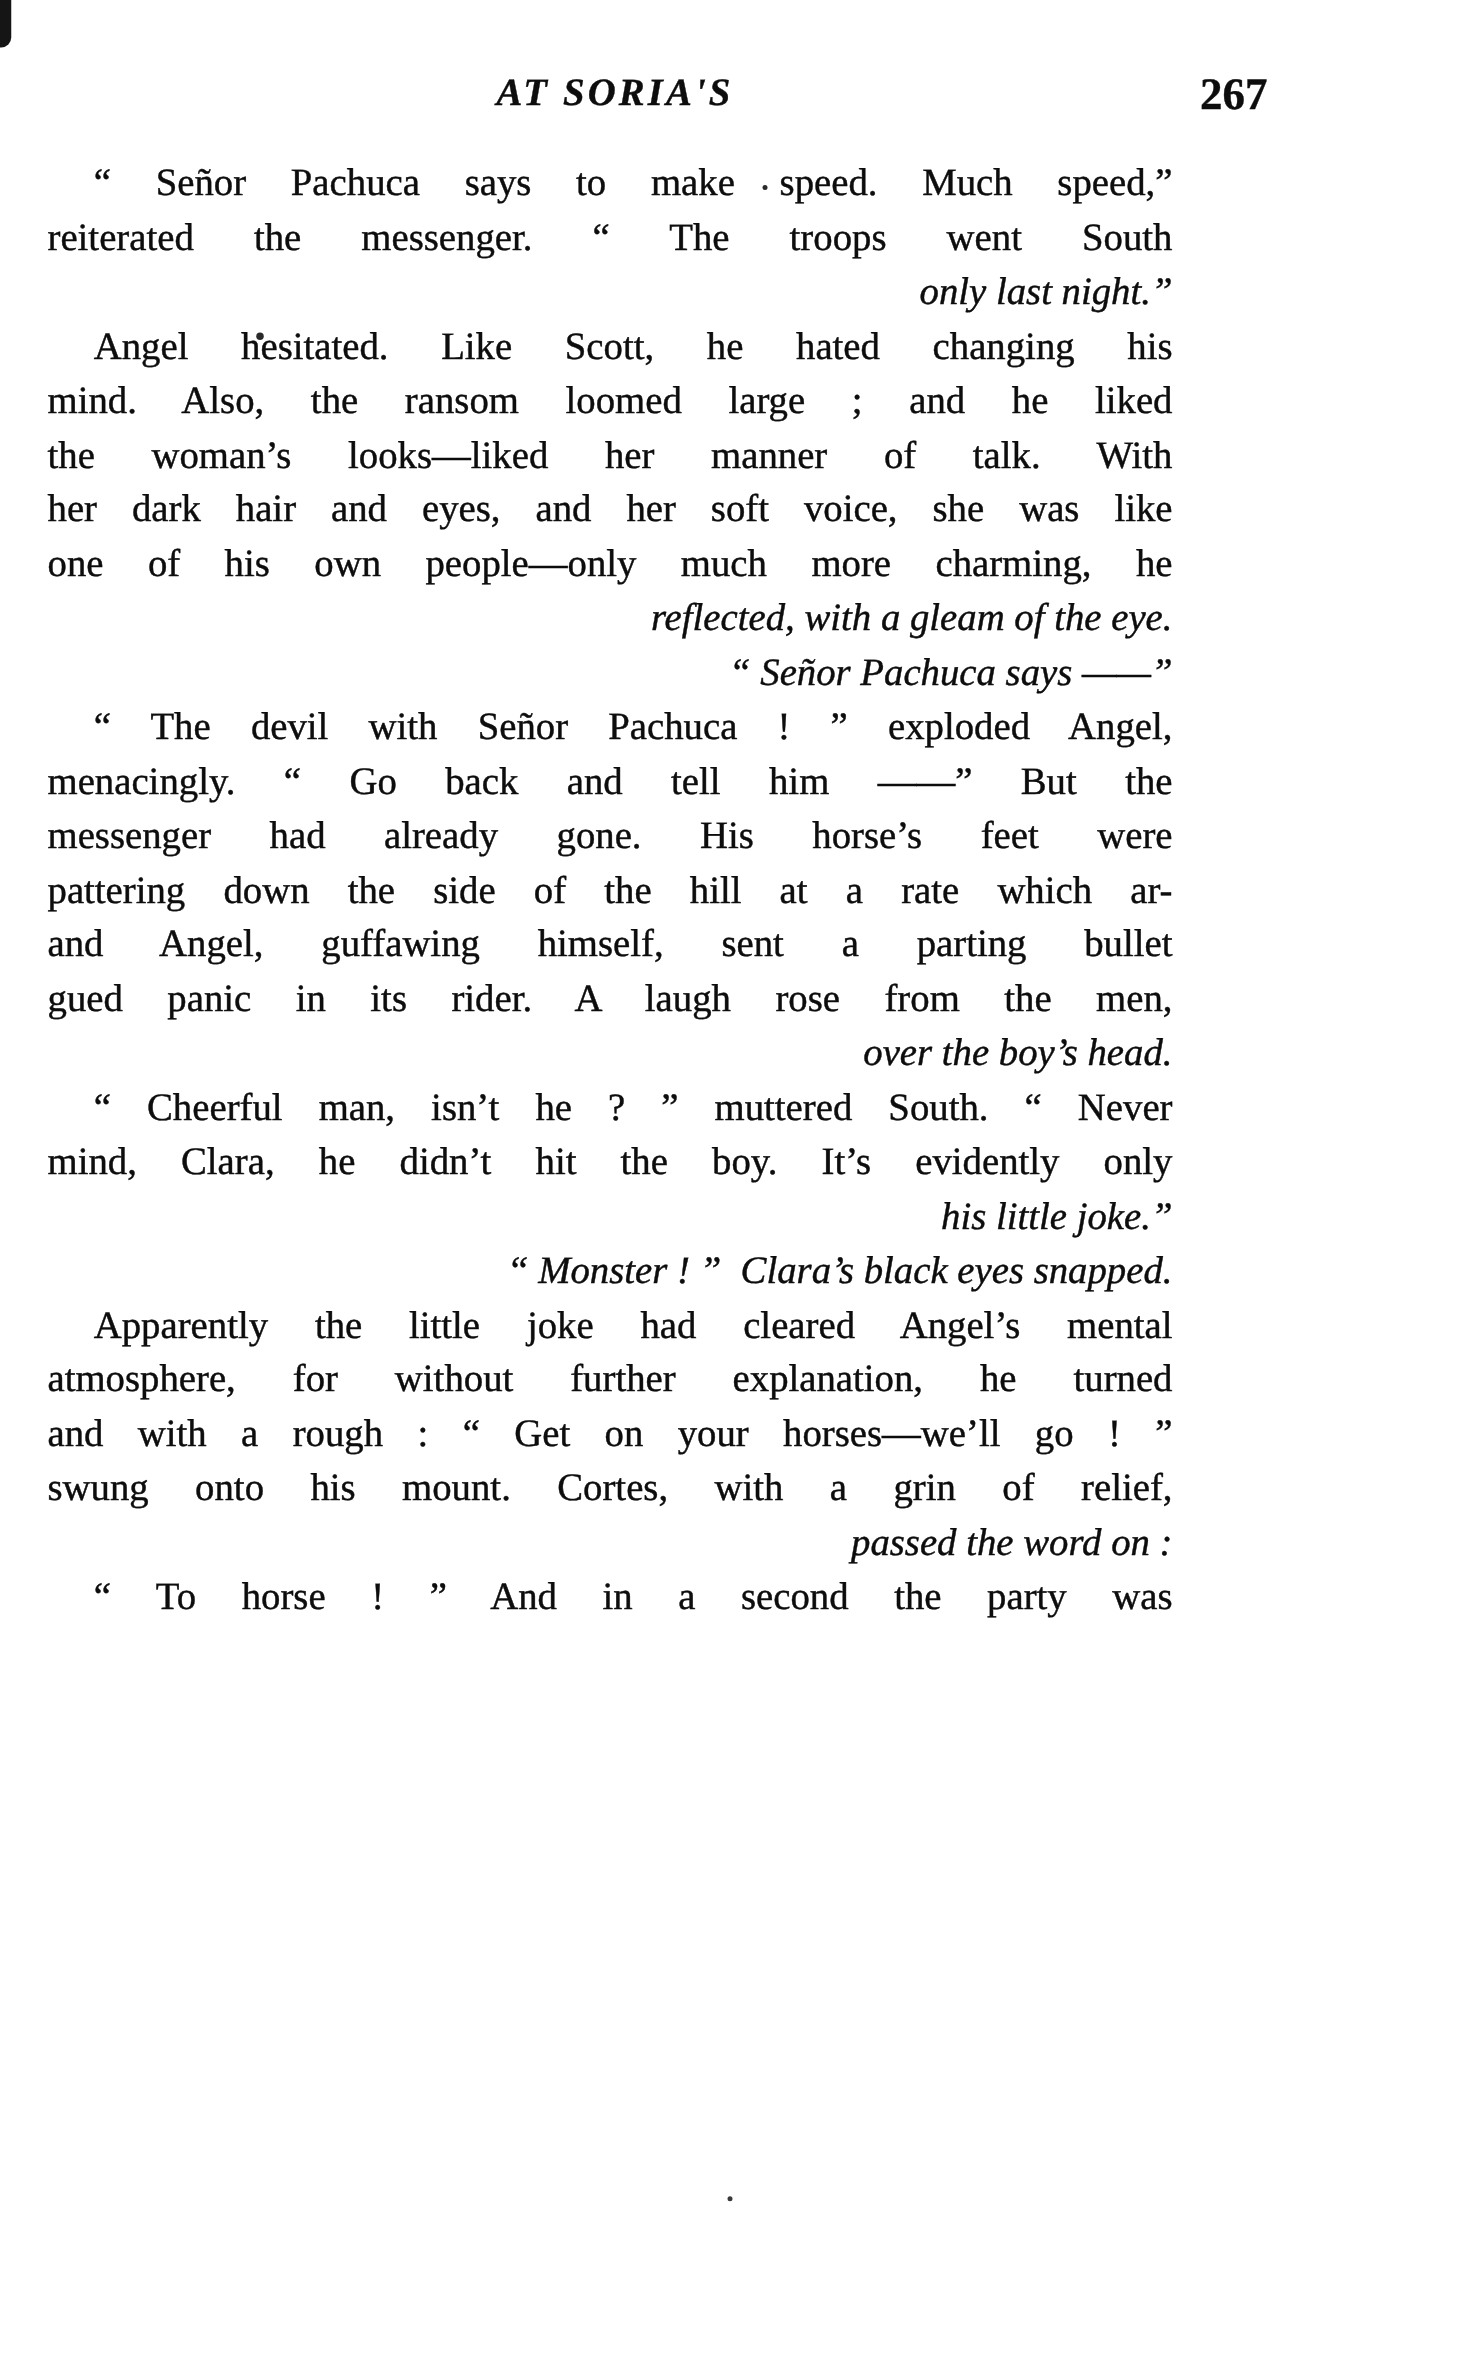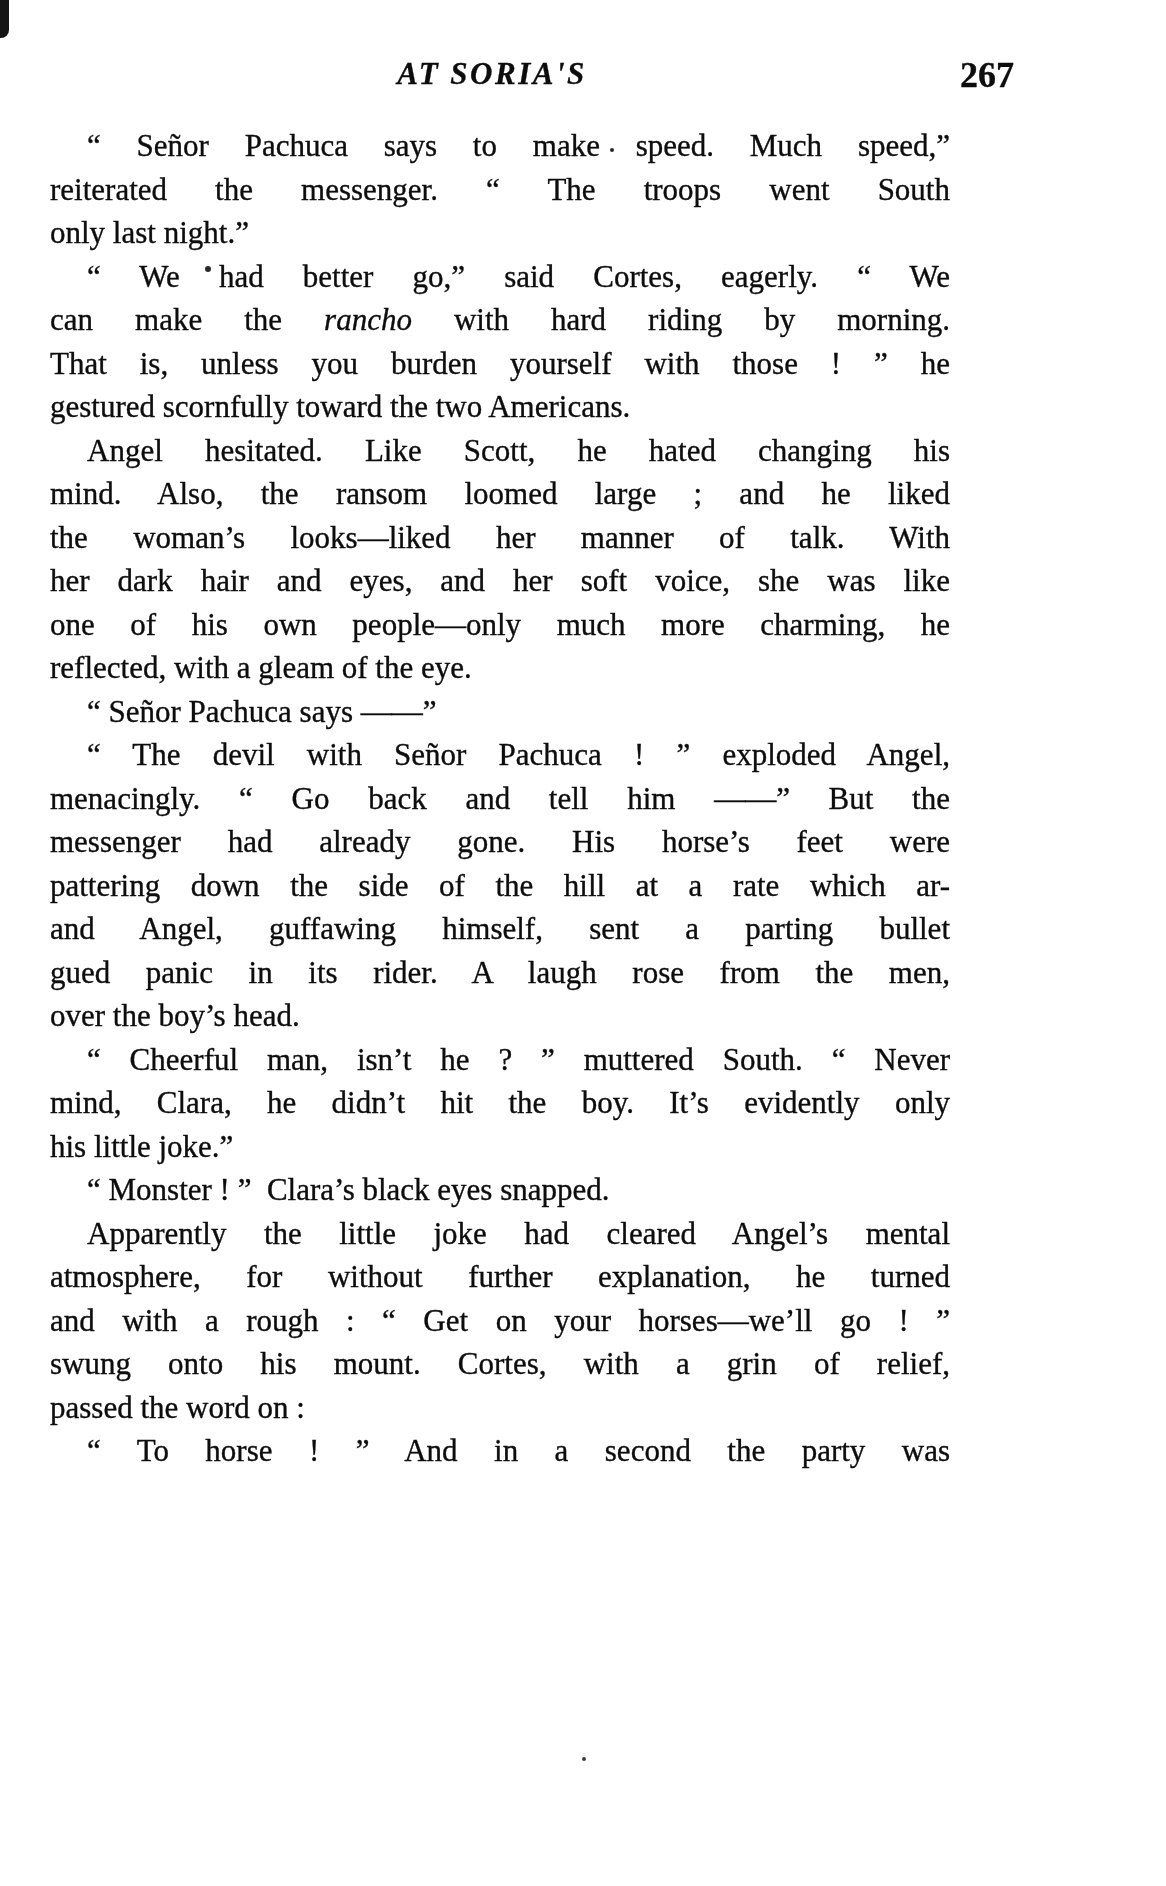--- a/index.html
+++ b/index.html
@@ -38,34 +38,35 @@
   .folio {
     position: absolute;
     left: 960px;
     top: -2px;
     font-size: 36px;
     font-weight: 700;
     -webkit-text-stroke: 0.3px currentColor;
   }
   
   .body-text {
-    margin-left: 50px;
+    margin-left: 38px;
     width: 900px;
     font-size: 31px;
     line-height: 43.5px;
     -webkit-text-stroke: 0.35px currentColor;
   }
   .paragraph { margin: 0; }
   .line {
     text-align: justify;
     text-align-last: justify;
   }
   .line.last {
-    text-align: left;
+    text-align: right;
     text-align-last: auto;
+    font-style: italic;
   }
   .line.indent { text-indent: 37px; }
   .line i { font-style: italic; }
   
   .scan-corner {
     position: absolute;
     left: 0; top: 0;
     width: 9px; height: 38px;
     background: #151515;
     border-bottom-right-radius: 8px;
@@ -91,26 +92,20 @@
   <header class="running-head">
     <span class="running-title">AT SORIA'S</span>
     <span class="folio">267</span>
   </header>
 
   <main class="body-text" id="body-text">
       <div class="paragraph">
         <div class="line indent">“ Señor Pachuca says to make speed.  Much speed,”</div>
         <div class="line">reiterated the messenger.  “ The troops went South</div>
         <div class="line last">only last night.”</div>
-      </div>
-      <div class="paragraph">
-        <div class="line indent">“ We had better go,” said Cortes, eagerly.  “ We</div>
-        <div class="line">can make the <i>rancho</i> with hard riding by morning.</div>
-        <div class="line">That is, unless you burden yourself with those ! ” he</div>
-        <div class="line last">gestured scornfully toward the two Americans.</div>
       </div>
       <div class="paragraph">
         <div class="line indent">Angel hesitated.  Like Scott, he hated changing his</div>
         <div class="line">mind.  Also, the ransom loomed large ; and he liked</div>
         <div class="line">the woman’s looks—liked her manner of talk.  With</div>
         <div class="line">her dark hair and eyes, and her soft voice, she was like</div>
         <div class="line">one of his own people—only much more charming, he</div>
         <div class="line last">reflected, with a gleam of the eye.</div>
       </div>
       <div class="paragraph">

